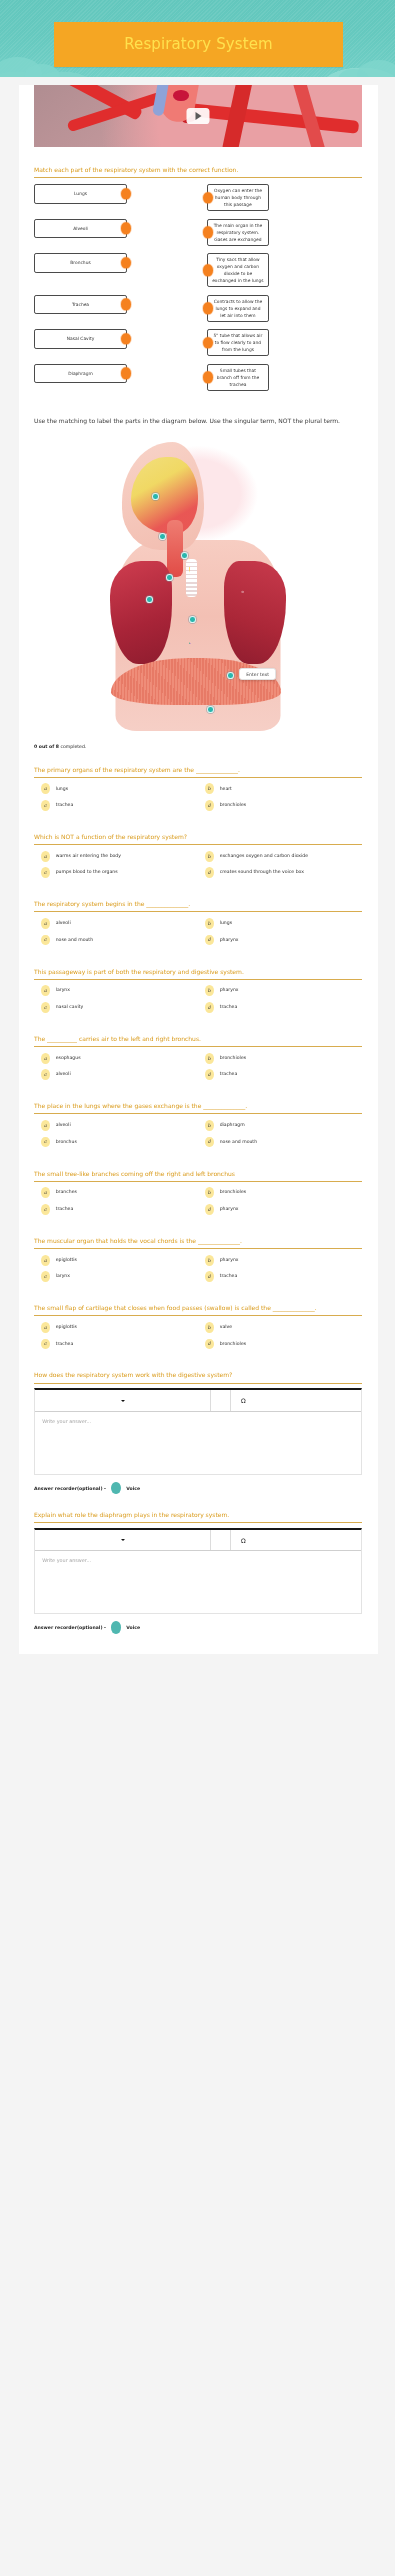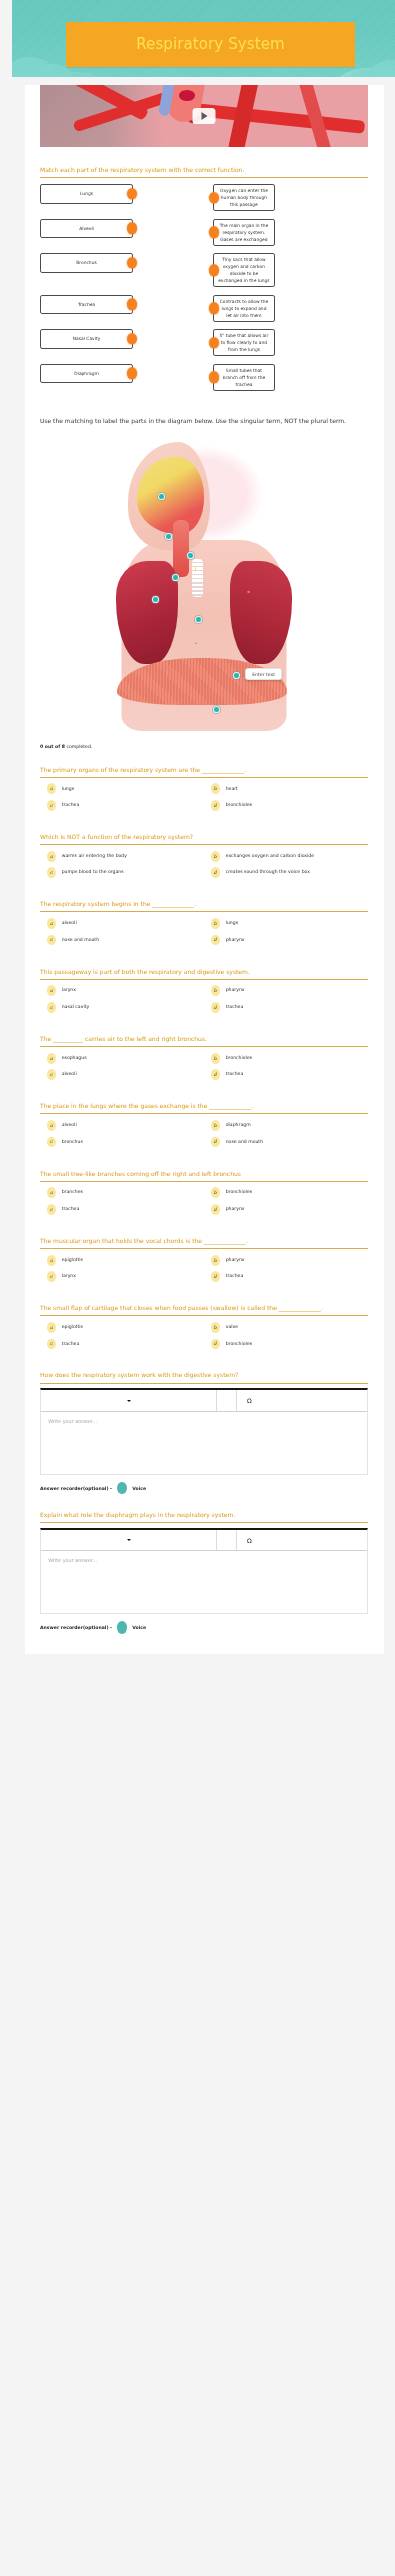--- a/index.html
+++ b/index.html
@@ -3,21 +3,21 @@
 <meta charset="utf-8">
 <style>
   * { box-sizing: border-box; }
   html, body { margin:0; padding:0; }
   body {
     width: 396px;
     background: #f4f4f4;
     font-family: "Liberation Sans", sans-serif;
     -webkit-font-smoothing: antialiased;
   }
-  .page { width:396px; position:relative;padding-left:12px; }
+  .page { width:396px; position:relative; }
 
   
   .hero {
     position: relative;
     width: 396px;
     height: 77px;
     overflow: hidden;
     background:
       radial-gradient(ellipse 31px 17.5px at 15.5px 89px, #7ed4cb 0 98%, rgba(0,0,0,0) 100%),
       radial-gradient(ellipse 36px 19.6px at 62px 91px, #7ed4cb 0 98%, rgba(0,0,0,0) 100%),

